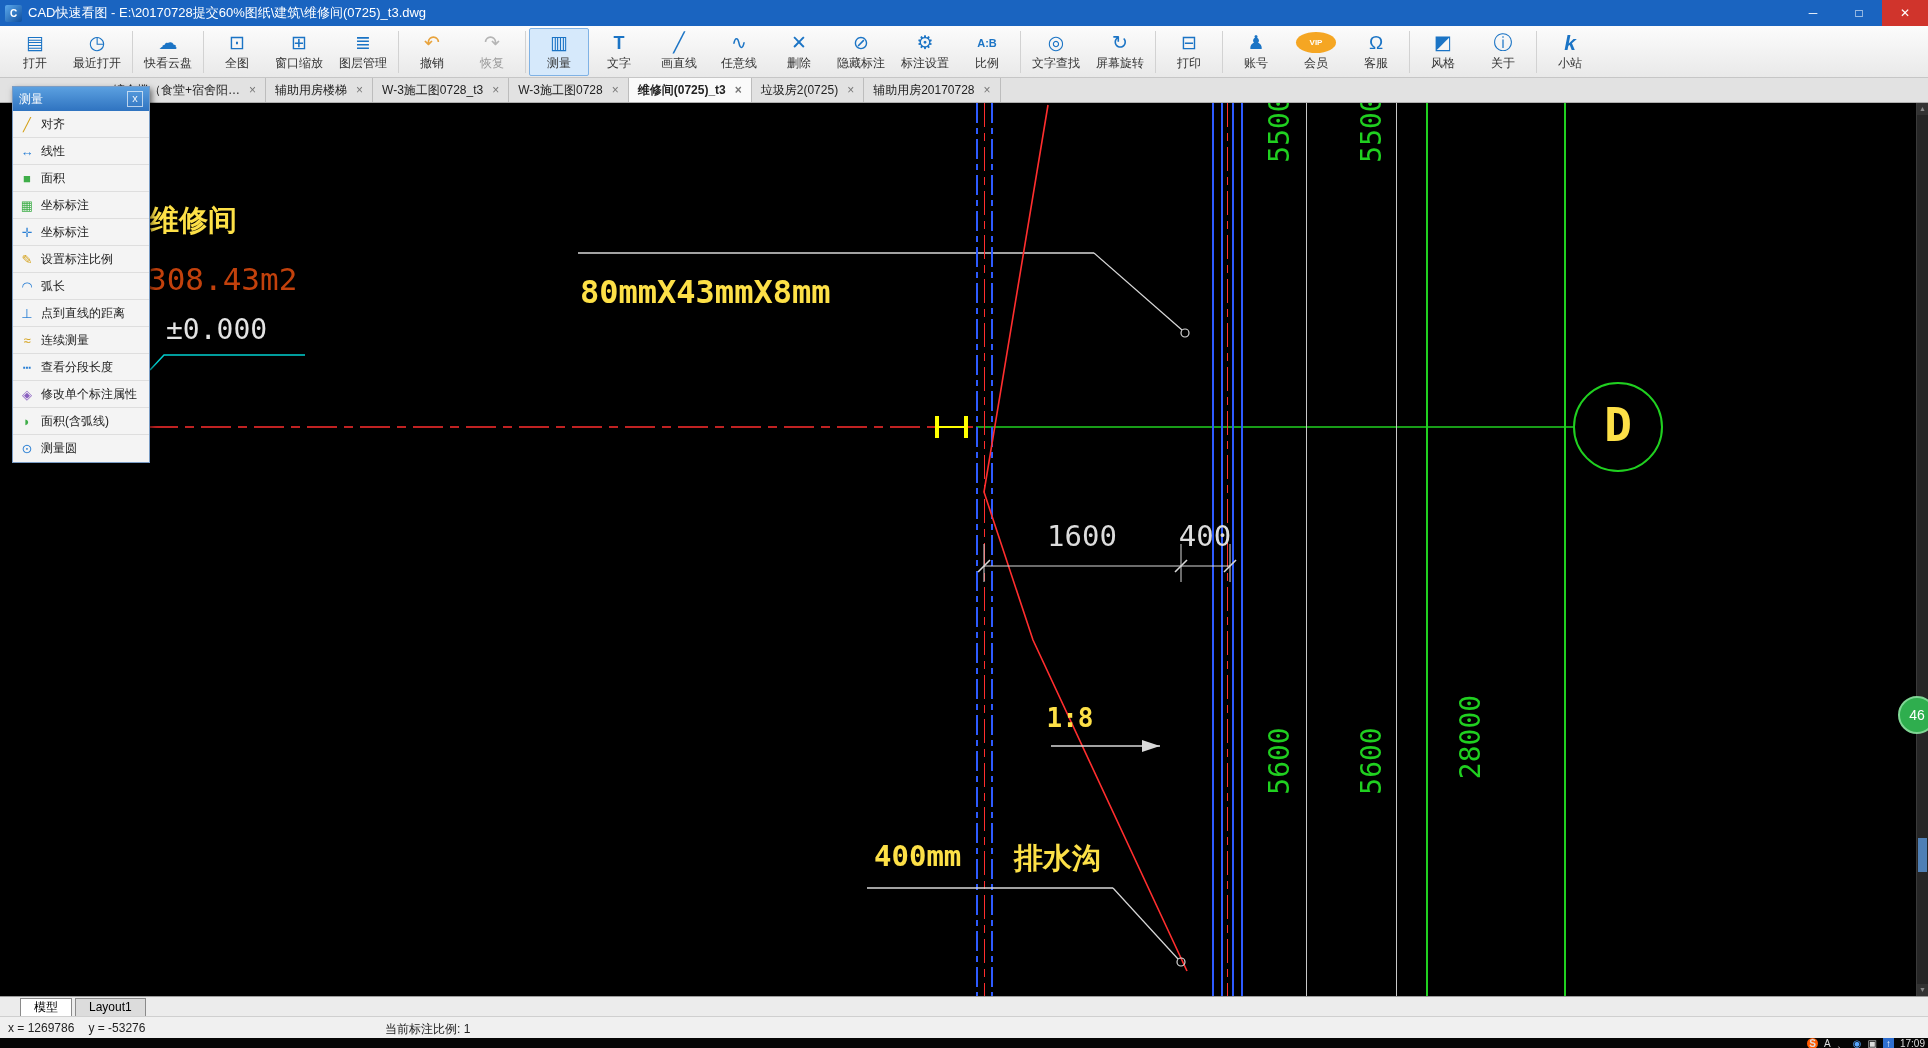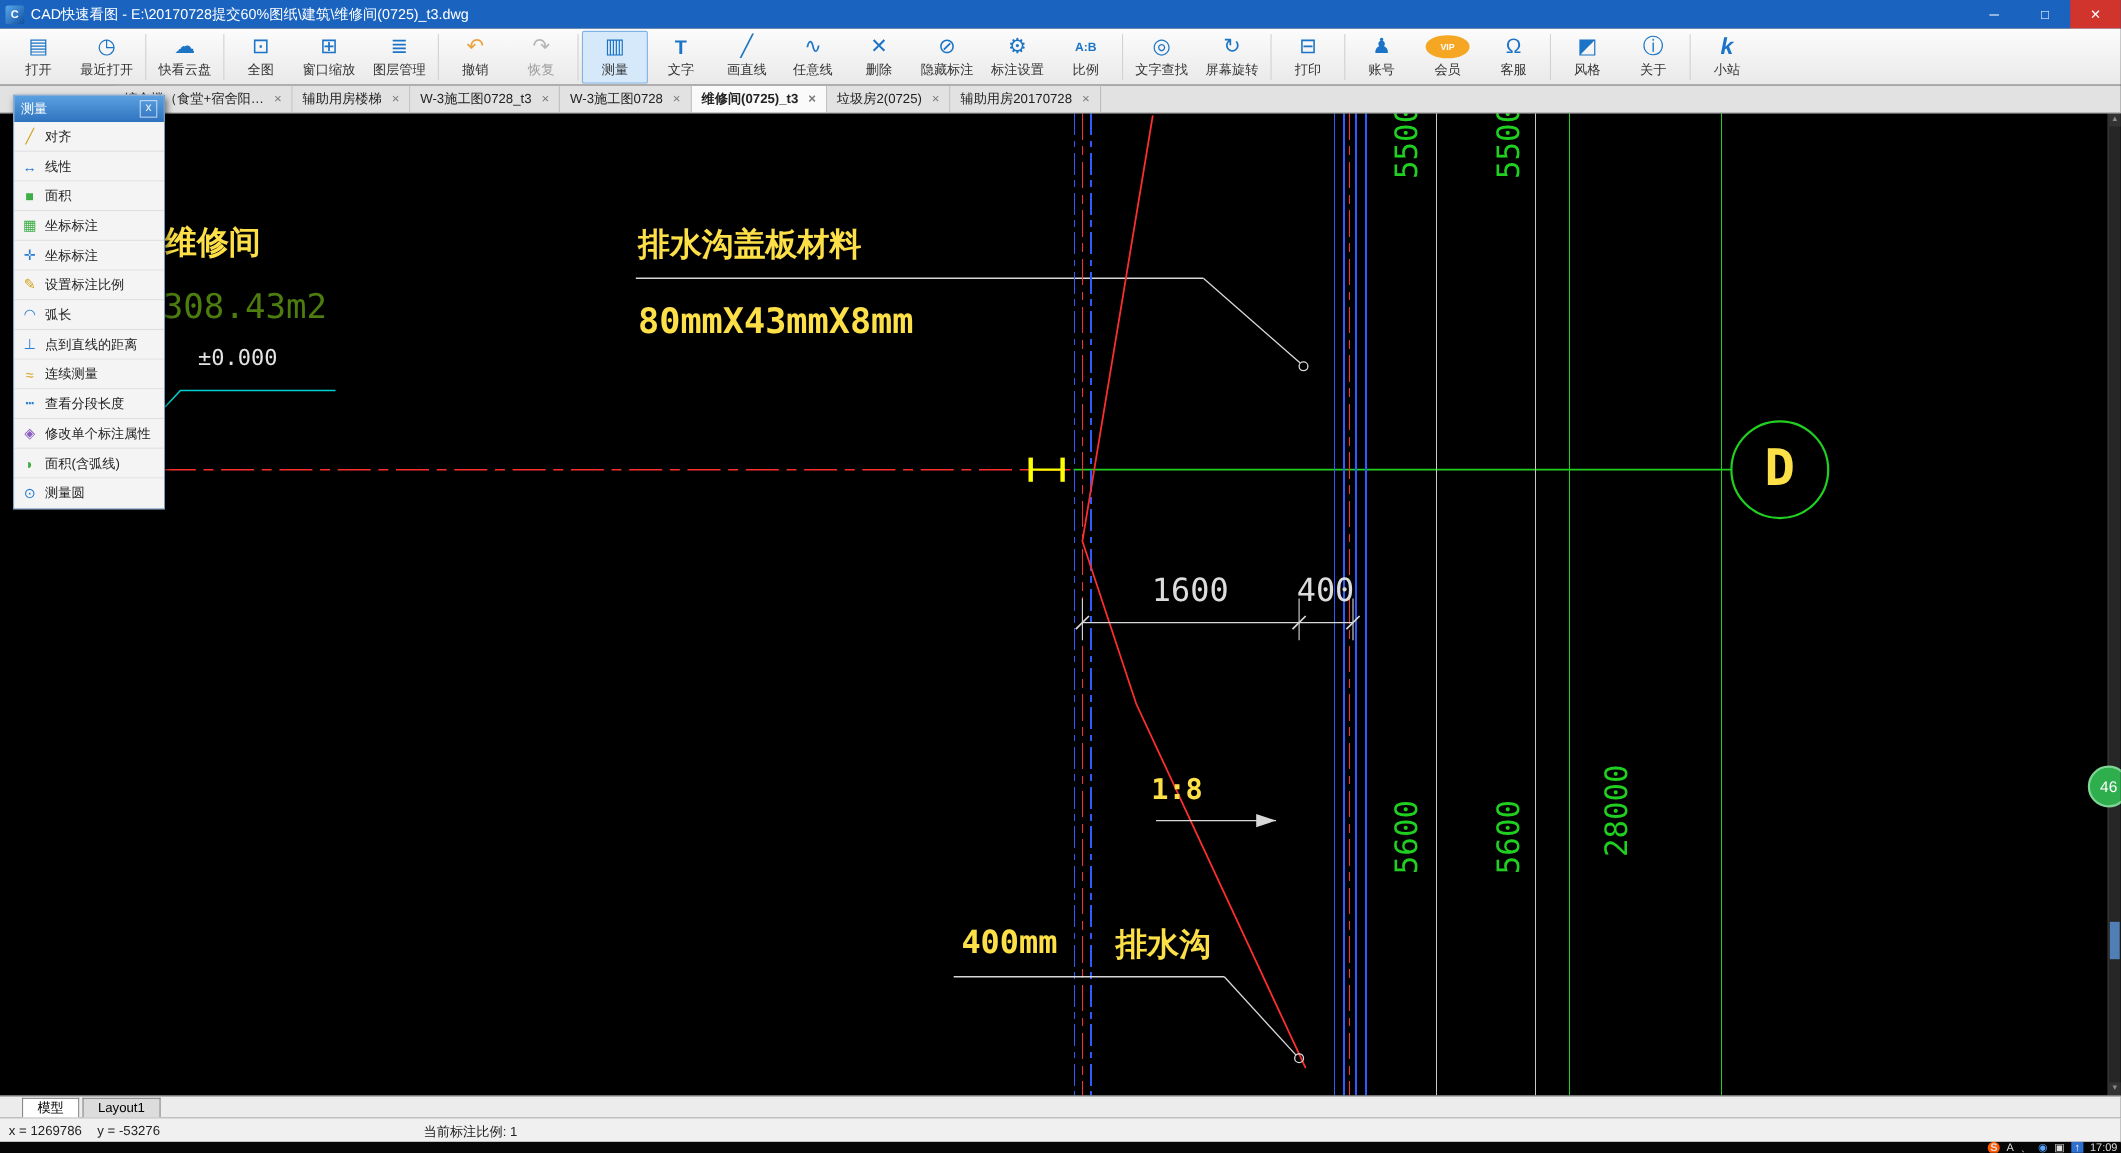--- a/index.html
+++ b/index.html
@@ -48,21 +48,21 @@
   .mitem{height:27px;display:flex;align-items:center;gap:6px;padding:0 6px;border-bottom:1px solid #dedede;background:#f4f4f4;color:#222;box-sizing:border-box;}
   .mitem:last-child{border-bottom:none;}
   .micon{width:16px;text-align:center;font-size:13px;flex:0 0 16px;}
   .ic-blue{color:#2a7fd4}.ic-green{color:#3fae49}.ic-yellow{color:#d4a017}.ic-purple{color:#8a5fc0}
   .mlabel{white-space:nowrap;font-size:12px;}
 
   
   .canvas{position:absolute;top:103px;left:0;right:0;height:893px;background:#000;overflow:hidden;z-index:10;}
   .cadtext{position:absolute;white-space:nowrap;font-family:"DejaVu Sans Mono","DejaVu Sans",monospace;}
   .green{color:#fde047;font-weight:bold;}
-  .red{color:#4d7c0f;}
+  .red{color:#c2410c;}
   .white{color:#e3e3e3;}
   .dim{color:#dcdcdc;transform:translateX(-50%);}
   .vtext{position:absolute;transform:translate(-50%,-50%) rotate(-90deg);color:#20d020;font-size:28px;
          white-space:nowrap;font-family:"DejaVu Sans Mono","DejaVu Sans",monospace;}
 
   .badge46{position:absolute;left:1898px;top:593px;width:34px;height:34px;border-radius:50%;background:#2fae4e;
            border:2px solid #7fd694;color:#fff;font-size:14px;display:flex;align-items:center;justify-content:center;z-index:12;}
 
   .vscroll{position:absolute;right:0;top:0;bottom:0;width:11px;background:#262626;border-left:1px solid #3a3a3a;z-index:11;}
   .vs-arrow{position:absolute;left:0;width:11px;height:12px;color:#8a8a8a;font-size:7px;text-align:center;line-height:12px;}
@@ -308,22 +308,21 @@
       <circle cx="1181" cy="859" r="4" fill="none" stroke="#d8d8d8" stroke-width="1.2"></circle>
     </g>
 
     <g>
       <circle cx="1618" cy="324" r="44" fill="none" stroke="#20d020" stroke-width="2"></circle>
     </g>
   </svg>
 
   <div class="cadtext green" style="left:150px;top:98px;font-size:29px">维修间</div>
   <div class="cadtext red" style="left:148px;top:158px;font-size:31px">308.43m2</div>
-  <div class="cadtext white" style="left:180px;top:210px;font-size:20px">±0.000</div>
-  <div class="cadtext green" style="left:580px;top:100px;font-size:29px">排水沟盖板材料</div>
+  <div class="cadtext white" style="left:166px;top:210px;font-size:28px">±0.000</div>
   <div class="cadtext green" style="left:580px;top:170px;font-size:32px">80mmX43mmX8mm</div>
   <div class="cadtext dim" style="left:1082px;top:416px;font-size:29px">1600</div>
   <div class="cadtext dim" style="left:1205px;top:416px;font-size:29px">400</div>
   <div class="cadtext green" style="left:1070px;top:600px;font-size:26px;transform:translateX(-50%)">1:8</div>
   <div class="cadtext green" style="left:874px;top:736px;font-size:29px">400mm</div>
   <div class="cadtext green" style="left:1014px;top:736px;font-size:29px">排水沟</div>
   <div class="cadtext green" style="left:1618px;top:324px;font-size:46px;transform:translate(-50%,-54%)">D</div>
   <div class="vtext" style="left:1279px;top:26px">5500</div>
   <div class="vtext" style="left:1371px;top:26px">5500</div>
   <div class="vtext" style="left:1279px;top:658px">5600</div>

